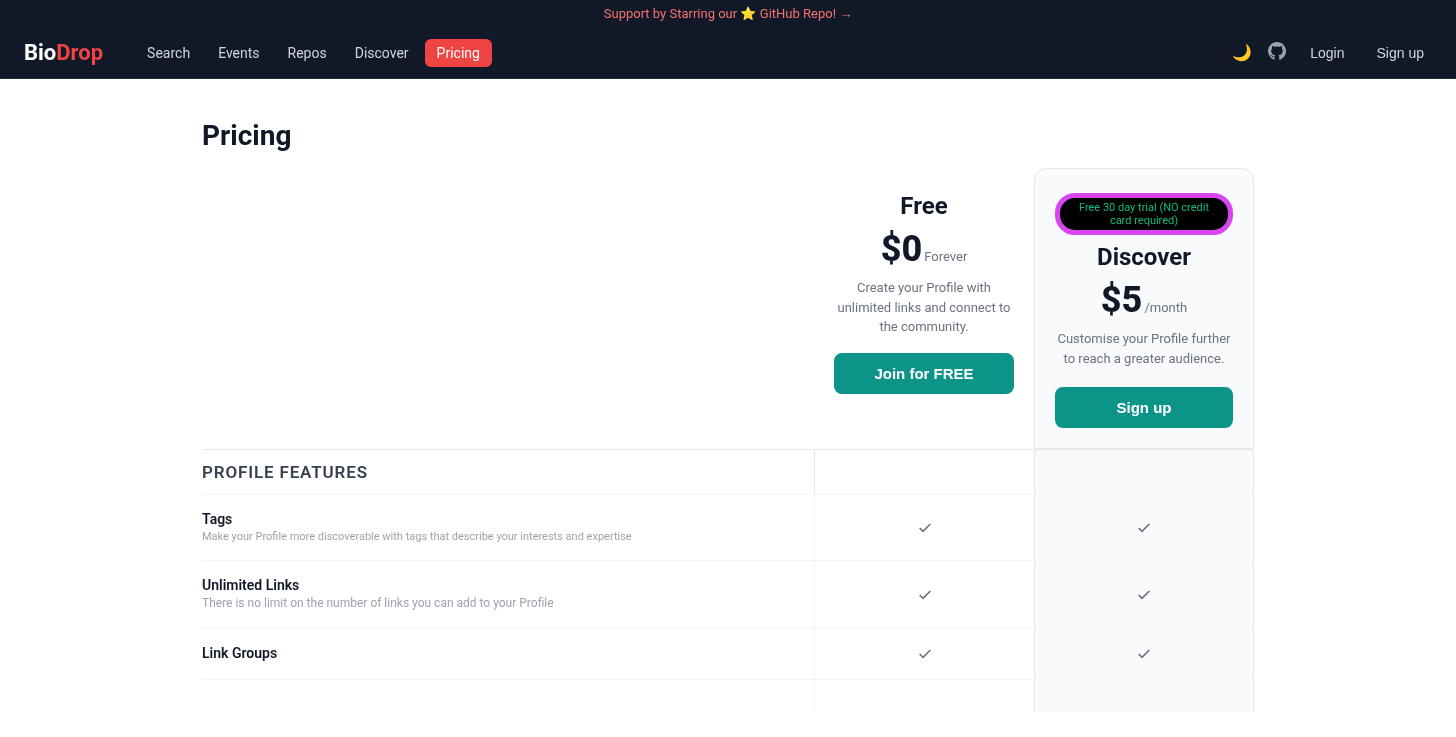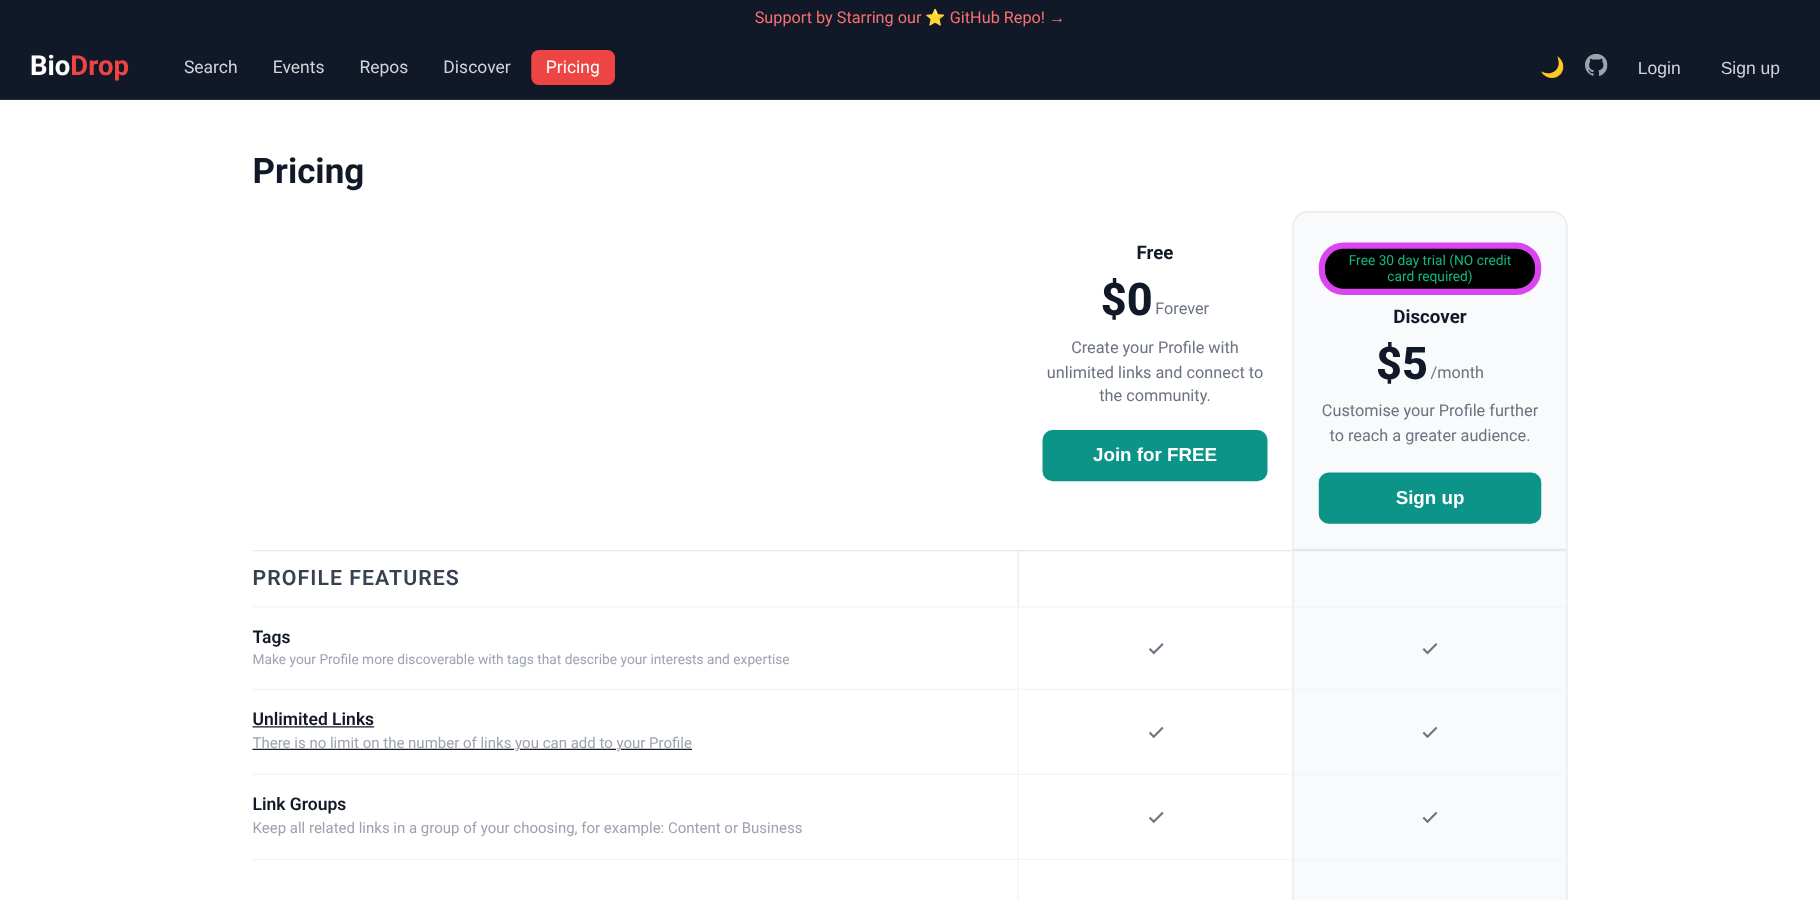--- a/index.html
+++ b/index.html
@@ -75,21 +75,21 @@
     .premium-badge {
       display: inline-block;
       background: #000000;
       border: 5px solid #d946ef;
       color: #10b981;
       font-size: 11px;
       padding: 3px 10px;
       border-radius: 20px;
       margin-bottom: 8px;
     }
-    .plan-name { font-size: 15px; font-weight: 700; color: #111827; margin-bottom: 8px; text-align: center; }
+    .plan-name { font-size: 24px; font-weight: 700; color: #111827; margin-bottom: 8px; text-align: center; }
     .plan-price { display: flex; align-items: flex-start; justify-content: center; margin-bottom: 8px; }
     .price-dollar { font-size: 36px; font-weight: 800; color: #111827; }
     .price-amount { font-size: 36px; font-weight: 800; color: #111827; }
     .price-period { font-size: 13px; color: #6b7280; align-self: flex-end; margin-bottom: 6px; margin-left: 2px; }
     .plan-desc { font-size: 13px; color: #6b7280; line-height: 1.5; margin-bottom: 16px; min-height: 42px; }
     .plan-btn {
       display: block;
       width: 100%;
       padding: 10px 0;
       background: #0d9488;
@@ -178,34 +178,33 @@
           <div style="font-size: 14px; font-weight: 600; color: rgb(17, 24, 39); margin-bottom: 2px;">Tags</div>
           <div style="font-size: 11px; color: rgb(156, 163, 175); line-height: 1.4;">Make your Profile more discoverable with tags that describe your interests and expertise</div>
         </div><div style="display: flex; justify-content: center; align-items: center; padding: 16px 0px; border-left: 1px solid rgb(243, 244, 246); border-top: 1px solid rgb(243, 244, 246);">
           <svg width="16" height="16" viewBox="0 0 24 24" fill="none" stroke="#6b7280" stroke-width="2.5">
             <polyline points="20 6 9 17 4 12"></polyline>
           </svg>
         </div><div style="display: flex; justify-content: center; align-items: center; padding: 16px 0px; border-left: 1px solid rgb(229, 231, 235); border-right: 1px solid rgb(229, 231, 235); background: rgb(249, 250, 251); border-top: 1px solid rgb(243, 244, 246);">
           <svg width="16" height="16" viewBox="0 0 24 24" fill="none" stroke="#6b7280" stroke-width="2.5">
             <polyline points="20 6 9 17 4 12"></polyline>
           </svg>
-        </div><div style="padding: 16px 0px; border-top: 1px solid rgb(243, 244, 246); text-decoration: underline;">
+        </div><div style="padding: 16px 0px; border-top: 1px solid rgb(243, 244, 246);">
           <div style="font-size: 14px; font-weight: 600; color: rgb(17, 24, 39); margin-bottom: 2px;">Unlimited Links</div>
           <div style="font-size: 12px; color: rgb(156, 163, 175); line-height: 1.4;">There is no limit on the number of links you can add to your Profile</div>
         </div><div style="display: flex; justify-content: center; align-items: center; padding: 16px 0px; border-left: 1px solid rgb(243, 244, 246); border-top: 1px solid rgb(243, 244, 246);">
           <svg width="16" height="16" viewBox="0 0 24 24" fill="none" stroke="#6b7280" stroke-width="2.5">
             <polyline points="20 6 9 17 4 12"></polyline>
           </svg>
         </div><div style="display: flex; justify-content: center; align-items: center; padding: 16px 0px; border-left: 1px solid rgb(229, 231, 235); border-right: 1px solid rgb(229, 231, 235); background: rgb(249, 250, 251); border-top: 1px solid rgb(243, 244, 246);">
           <svg width="16" height="16" viewBox="0 0 24 24" fill="none" stroke="#6b7280" stroke-width="2.5">
             <polyline points="20 6 9 17 4 12"></polyline>
           </svg>
         </div><div style="padding: 16px 0px; border-top: 1px solid rgb(243, 244, 246);">
           <div style="font-size: 14px; font-weight: 600; color: rgb(17, 24, 39); margin-bottom: 2px;">Link Groups</div>
-          <div style="font-size: 12px; color: rgb(156, 163, 175); line-height: 1.4;">Keep all related links in a group of your choosing, for example: Content or Business</div>
         </div><div style="display: flex; justify-content: center; align-items: center; padding: 16px 0px; border-left: 1px solid rgb(243, 244, 246); border-top: 1px solid rgb(243, 244, 246);">
           <svg width="16" height="16" viewBox="0 0 24 24" fill="none" stroke="#6b7280" stroke-width="2.5">
             <polyline points="20 6 9 17 4 12"></polyline>
           </svg>
         </div><div style="display: flex; justify-content: center; align-items: center; padding: 16px 0px; border-left: 1px solid rgb(229, 231, 235); border-right: 1px solid rgb(229, 231, 235); background: rgb(249, 250, 251); border-top: 1px solid rgb(243, 244, 246);">
           <svg width="16" height="16" viewBox="0 0 24 24" fill="none" stroke="#6b7280" stroke-width="2.5">
             <polyline points="20 6 9 17 4 12"></polyline>
           </svg>
         </div><div style="padding: 16px 0px; border-top: 1px solid rgb(243, 244, 246);"></div><div style="display: flex; justify-content: center; align-items: center; padding: 16px 0px; border-left: 1px solid rgb(243, 244, 246); border-top: 1px solid rgb(243, 244, 246);"></div><div style="display: flex; justify-content: center; align-items: center; padding: 16px 0px; border-left: 1px solid rgb(229, 231, 235); border-right: 1px solid rgb(229, 231, 235); background: rgb(249, 250, 251); border-top: 1px solid rgb(243, 244, 246);"></div></div>
 

